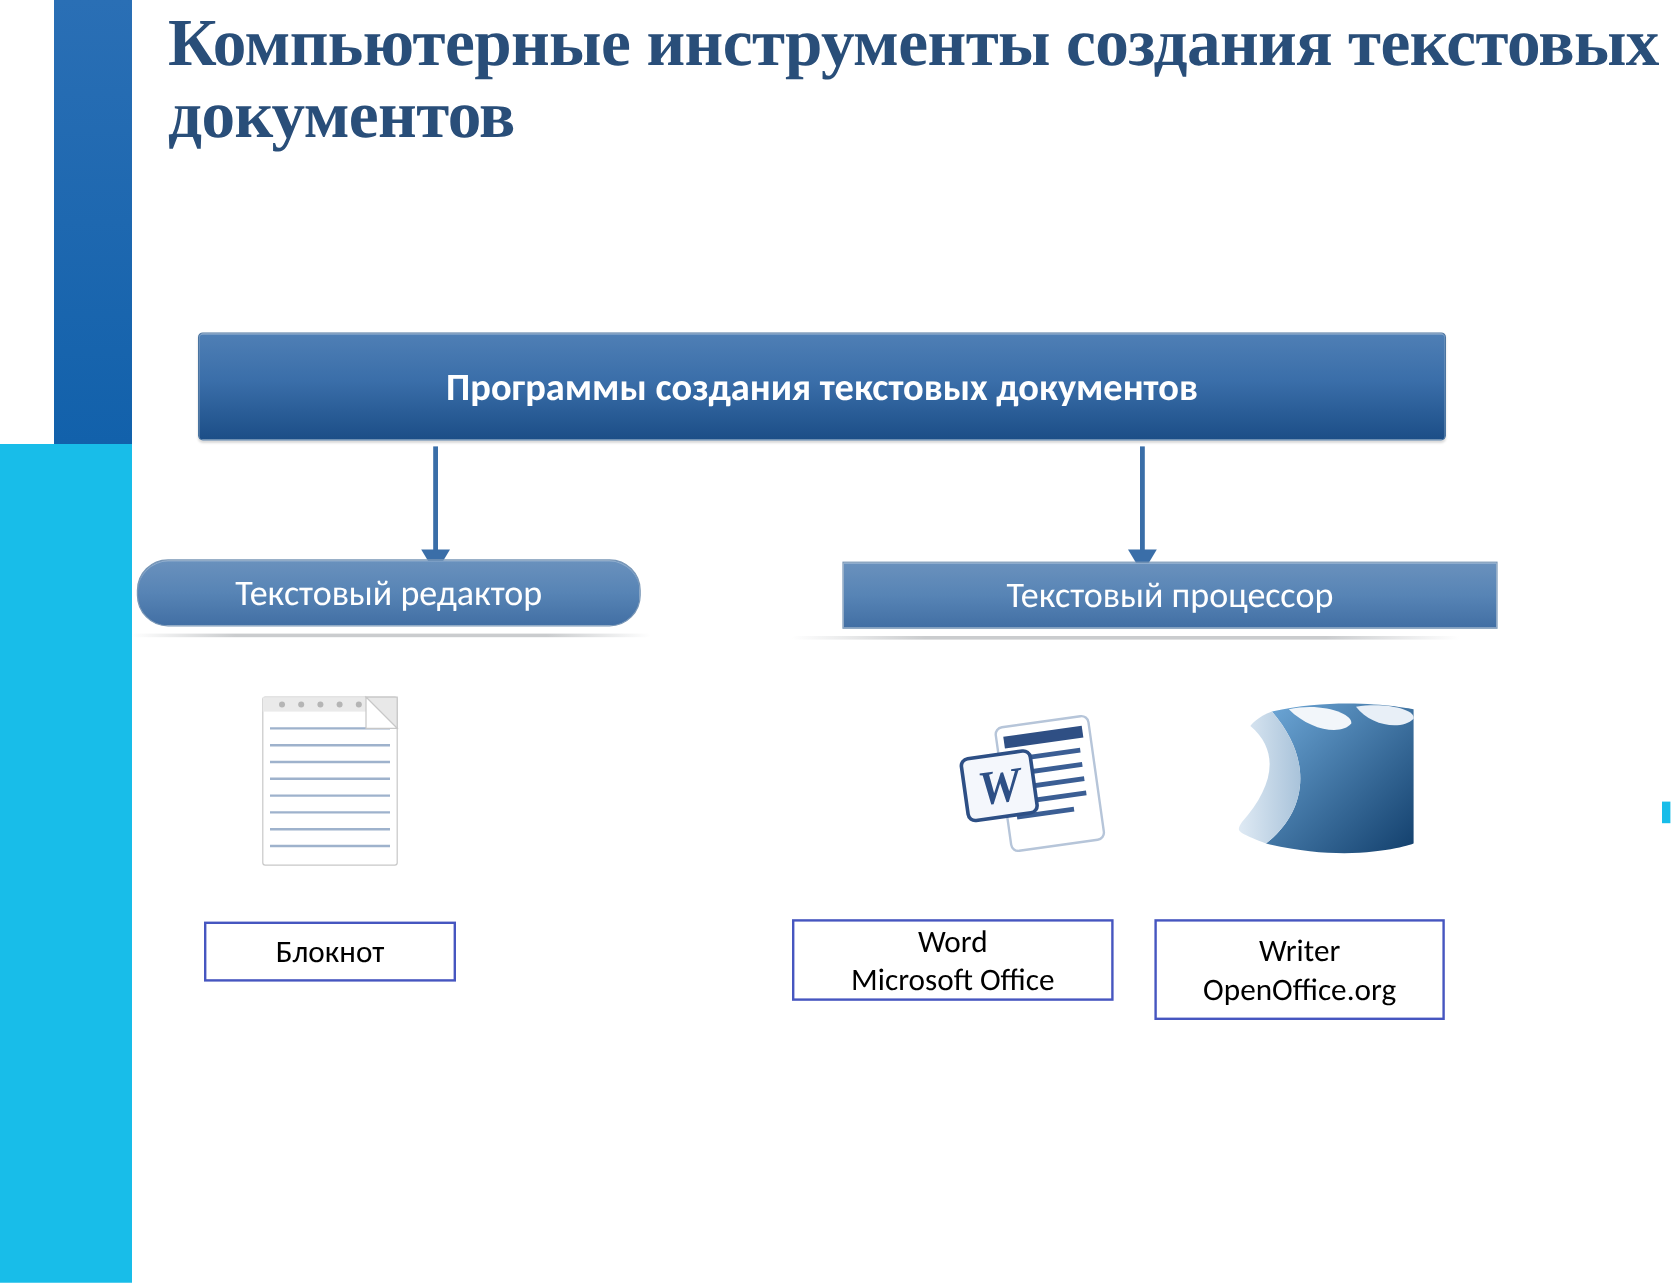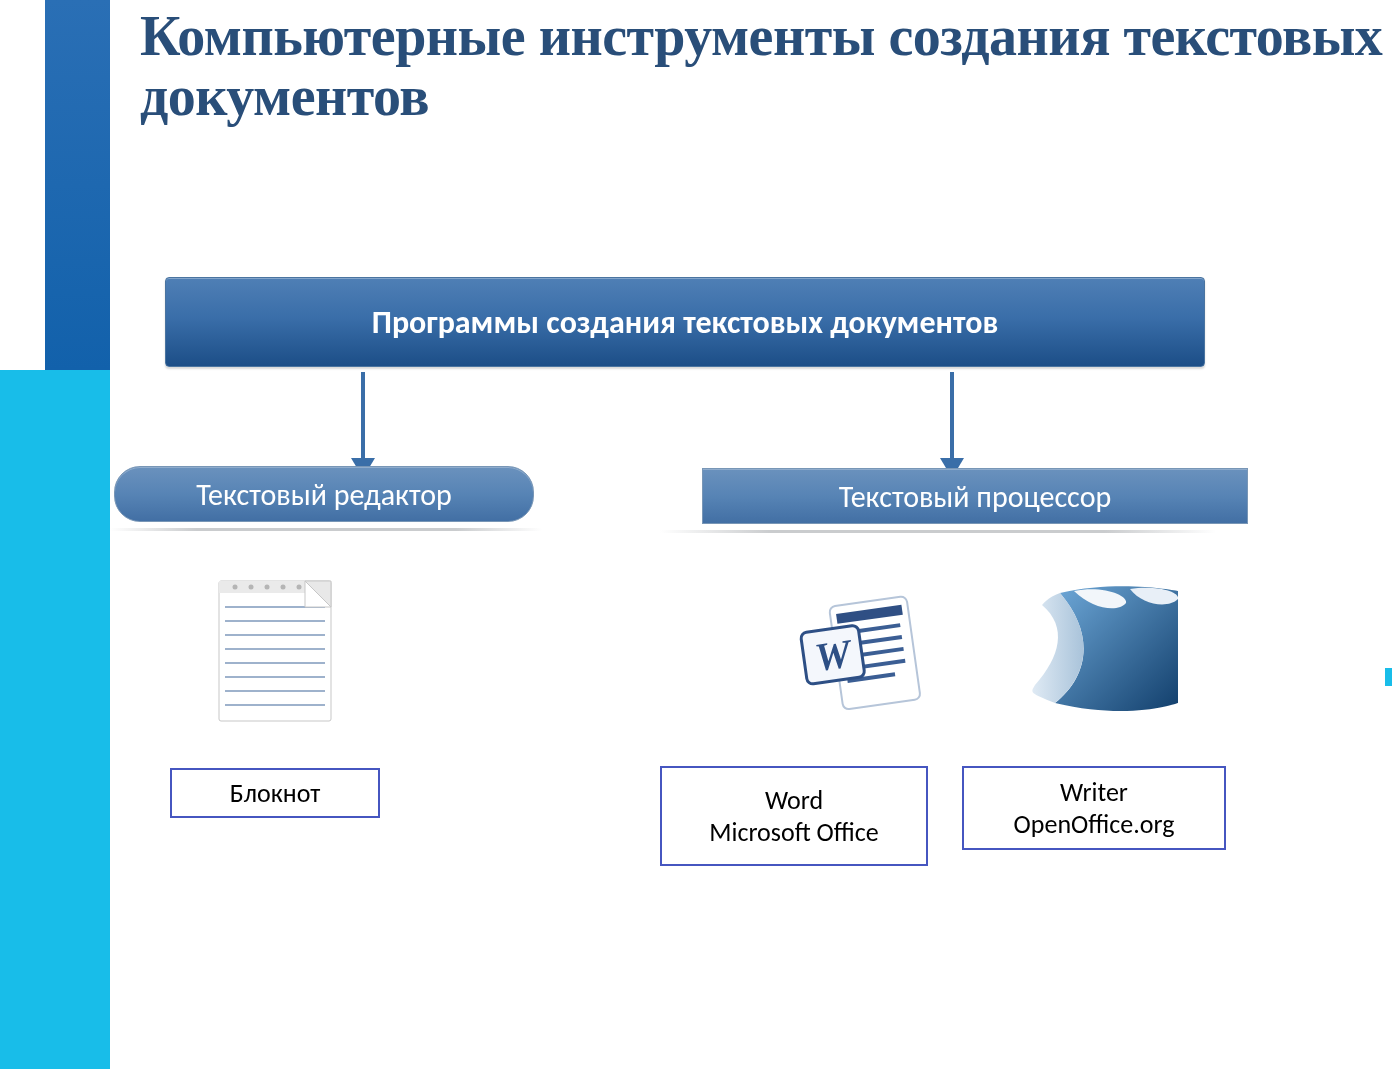--- a/index.html
+++ b/index.html
@@ -143,22 +143,22 @@
       text-align: center;
       display: flex;
       flex-direction: column;
       align-items: center;
       justify-content: center;
       white-space: pre-line;
       line-height: 1.25;
       padding: 6px 10px;
     }
     .lb1 { left: 170px; top: 768px; width: 210px; height: 50px; }
-    .lb2 { left: 660px; top: 766px; width: 268px; height: 100px; }
-    .lb3 { left: 962px; top: 766px; width: 264px; height: 84px; }
+    .lb2 { left: 660px; top: 766px; width: 268px; height: 68px; }
+    .lb3 { left: 962px; top: 766px; width: 242px; height: 84px; }
     .blue-dot {
       position: absolute;
       right: 3px;
       top: 668px;
       width: 7px;
       height: 18px;
       background: #18bde9;
     }
   </style>
 </head>

